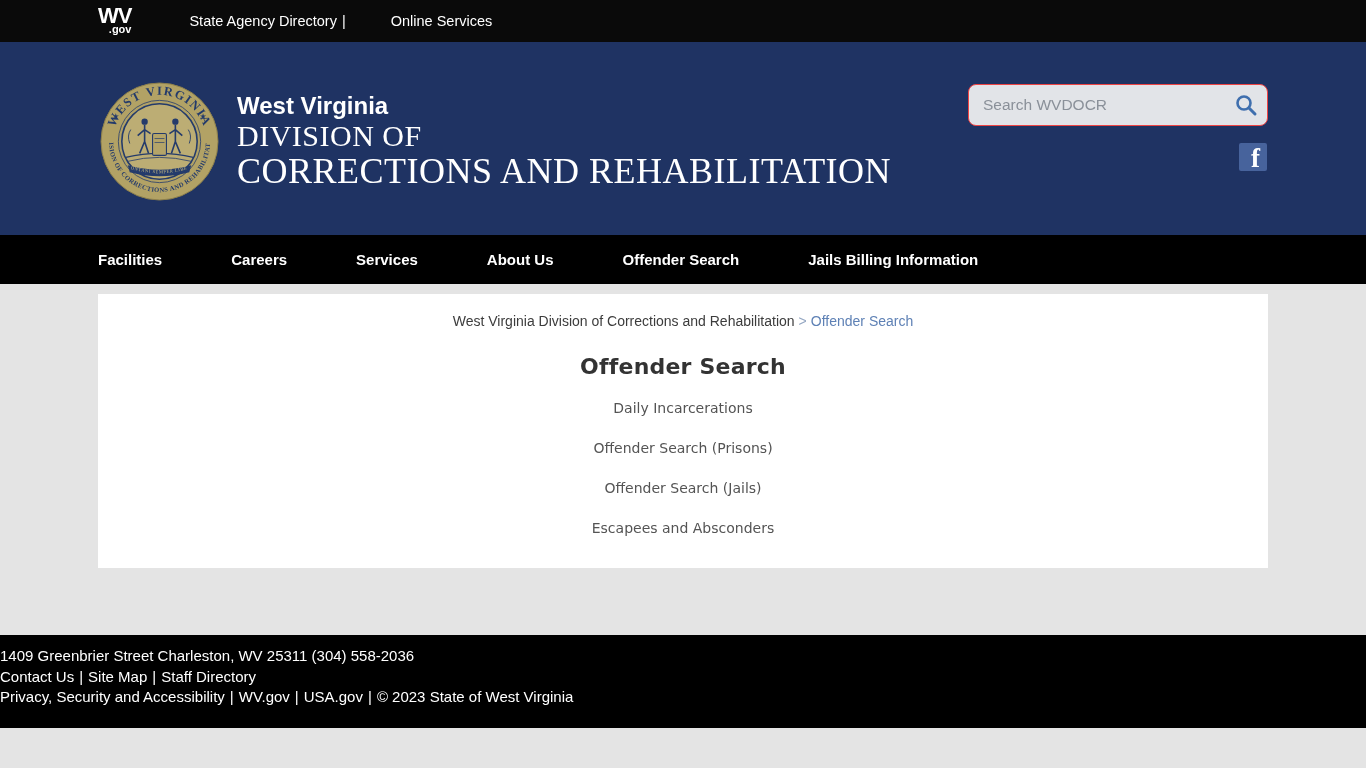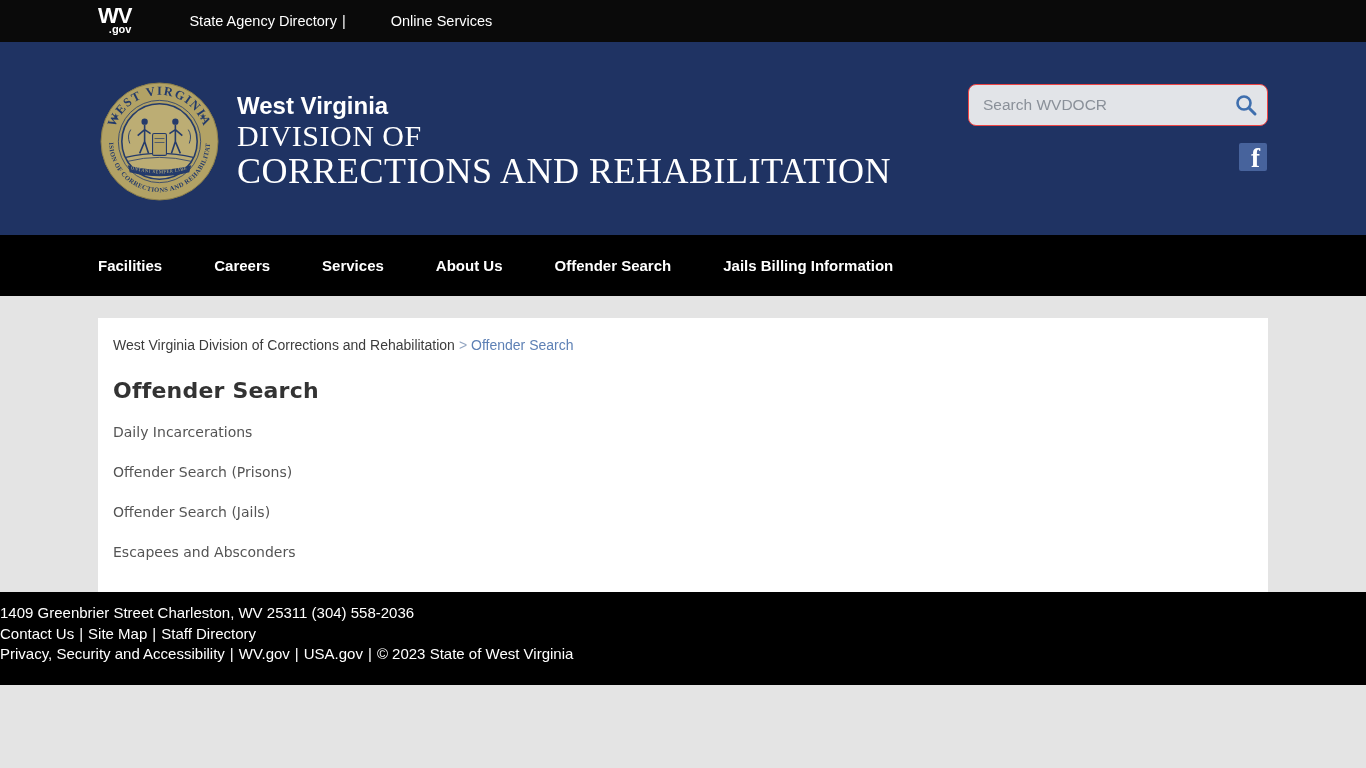--- a/index.html
+++ b/index.html
@@ -37,25 +37,25 @@
     font-size:15.5px;color:#555;font-family:"Liberation Sans",sans-serif;}
   .search-box input::placeholder{color:#8a9099;}
   .search-btn{background:none;border:none;width:42px;height:40px;cursor:pointer;display:flex;
     align-items:center;justify-content:center;}
 
   .fb{position:absolute;right:99px;top:101px;width:28px;height:28px;background:var(--facebook-blue);
     border-radius:2px;color:#fff;overflow:hidden;cursor:pointer;display:flex;justify-content:center;}
   .fb span{font-family:"Liberation Serif",serif;font-weight:bold;font-size:27px;line-height:31px;margin-left:5px;}
 
   
-  .nav{height:61px;background:#000;display:flex;align-items:center;padding-left:98px;gap:52px;}
+  .nav{height:49px;background:#000;display:flex;align-items:center;padding-left:98px;gap:69px;}
   .nav a{color:#fff;font-weight:bold;font-size:15px;text-decoration:none;white-space:nowrap;}
 
   
-  .content{height:296px;padding-top:22px;}
+  .content{height:351px;padding-top:10px;text-align:center;}
   .card{width:1170px;height:274px;background:#fff;margin-left:98px;padding:19px 15px;}
   .breadcrumb{font-size:14px;color:#3c3c3c;}
   .breadcrumb a{text-decoration:none;}
   .breadcrumb .root{color:#3c3c3c;}
   .breadcrumb .bsep{color:#93a6c2;margin:0 4px;}
   .breadcrumb .current{color:var(--link-blue);}
   .page-title{font-family:"DejaVu Sans",sans-serif;font-size:22px;color:#333;margin:25px 0 20px 0;letter-spacing:0.2px;}
   .link-list a{display:block;font-family:"DejaVu Sans",sans-serif;font-size:14px;line-height:19px;
     color:#545454;text-decoration:none;margin-bottom:21px;}
 

